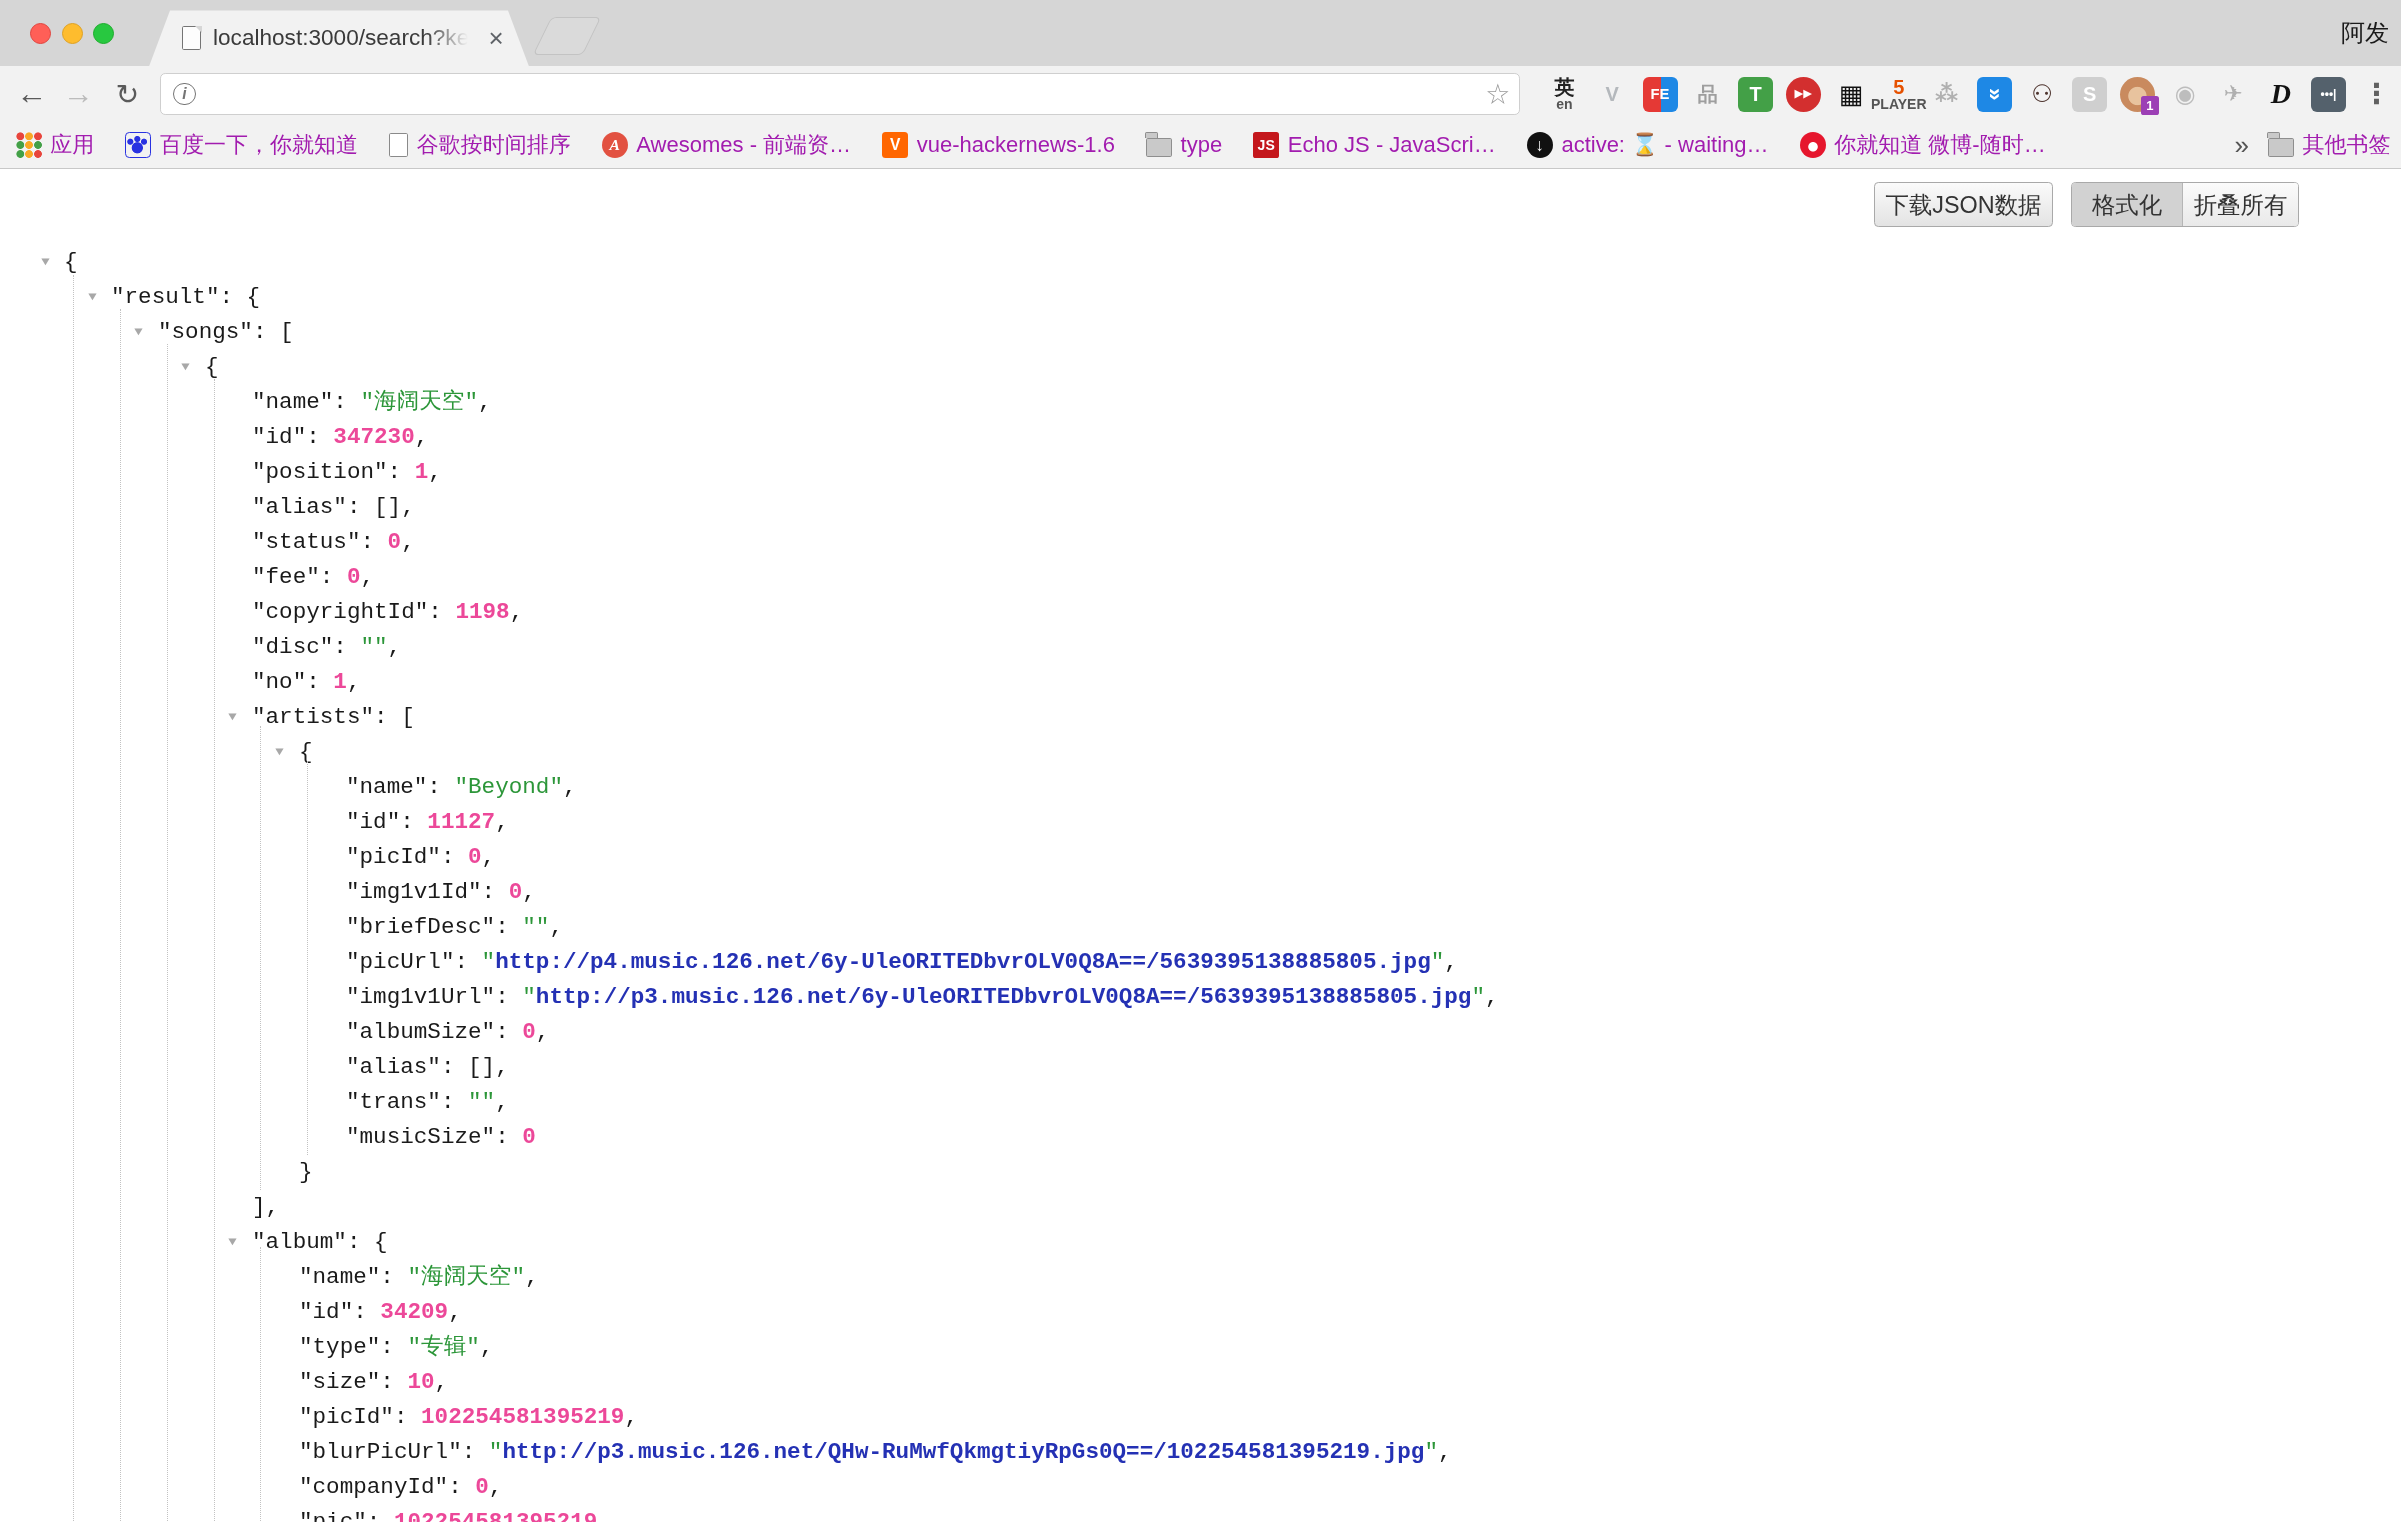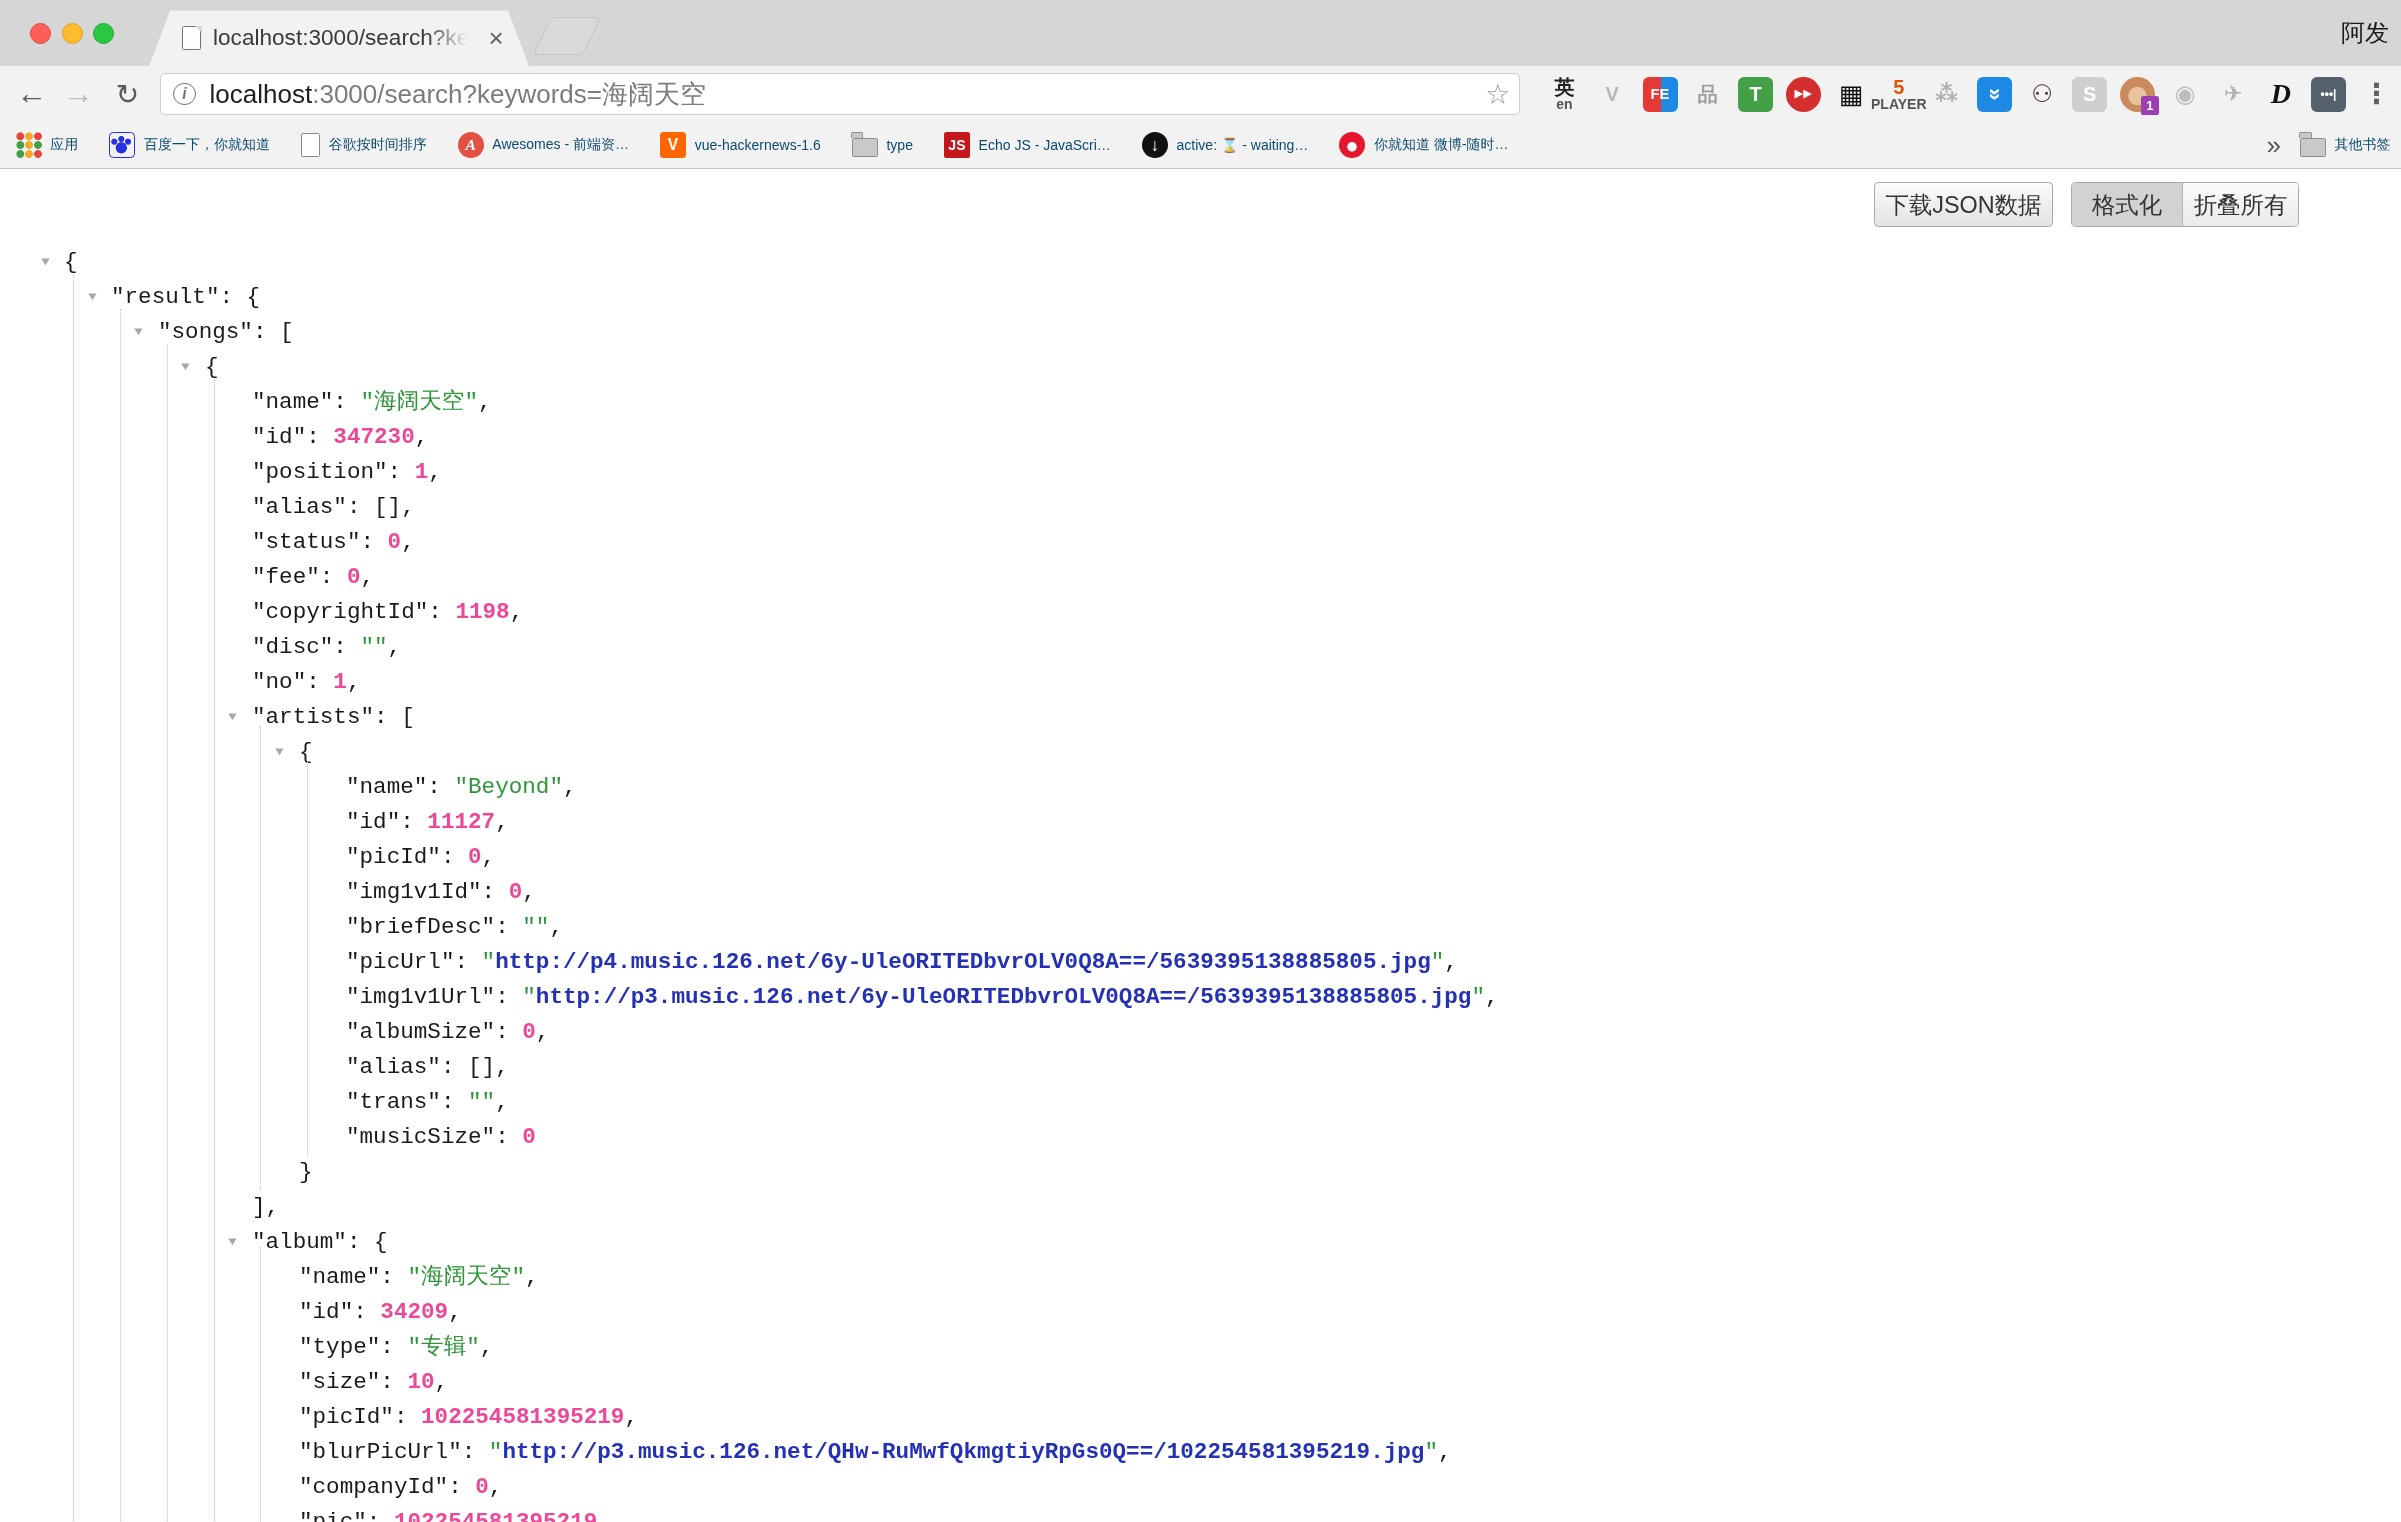--- a/index.html
+++ b/index.html
@@ -56,21 +56,21 @@
     background:#9c3fb5; color:#fff; font-size:13px; display:flex; align-items:center;
     justify-content:center; border-radius:2.6px; padding:0 2.6px; }
 
   
   .bookmarks { position:absolute; left:0; top:122px; width:100%; height:47px; background:#f2f2f2;
     border-bottom:1.7px solid #c8c8c8; display:flex; align-items:center; }
   .bm-left { display:flex; align-items:center; gap:31px; padding-left:15.6px; flex:1 1 auto;
     overflow:hidden; }
   .bm-right { display:flex; align-items:center; gap:19px; padding-right:10.4px; flex:0 0 auto; }
   .bm-item { display:flex; align-items:center; gap:8.7px; white-space:nowrap; }
-  .bm-label { font-size:14px; color:#0c4a6e; }
+  .bm-label { font-size:22px; color:#a21caf; }
   .bm-icon { width:26px; height:26px; flex:0 0 auto; display:flex; align-items:center;
     justify-content:center; font-size:15.6px; font-weight:bold; border-radius:3.5px; }
   .bm-apps { background:
       radial-gradient(circle 3.5px at 4.3px 4.3px,#e8453c 3.5px,transparent 4.3px),
       radial-gradient(circle 3.5px at 13px 4.3px,#f9a825 3.5px,transparent 4.3px),
       radial-gradient(circle 3.5px at 22px 4.3px,#e8453c 3.5px,transparent 4.3px),
       radial-gradient(circle 3.5px at 4.3px 13px,#43a047 3.5px,transparent 4.3px),
       radial-gradient(circle 3.5px at 13px 13px,#f9a825 3.5px,transparent 4.3px),
       radial-gradient(circle 3.5px at 22px 13px,#43a047 3.5px,transparent 4.3px),
       radial-gradient(circle 3.5px at 4.3px 22px,#43a047 3.5px,transparent 4.3px),
@@ -135,21 +135,20 @@
     <div class="newtab"></div>
     <div class="profile-name">阿发</div>
   </div>
 
   <div class="toolbar">
     <div class="navbtn nav-back">←</div>
     <div class="navbtn nav-fwd">→</div>
     <div class="navbtn nav-reload">↻</div>
     <div class="urlbar">
       <div class="info-icon">i</div>
-      <div class="url-text"><span class="url-host">localhost</span><span class="url-rest">:3000/search?keywords=海阔天空</span></div>
       <div class="star-icon">☆</div>
     </div>
     <div class="ext-row">
 
       <div class="ext" style="color: rgb(34, 34, 34);">
           <span>英</span>
           <span class="sub">en</span>
         </div>
         <div class="ext" style="color: rgb(180, 184, 188);">
           <span>V</span>

